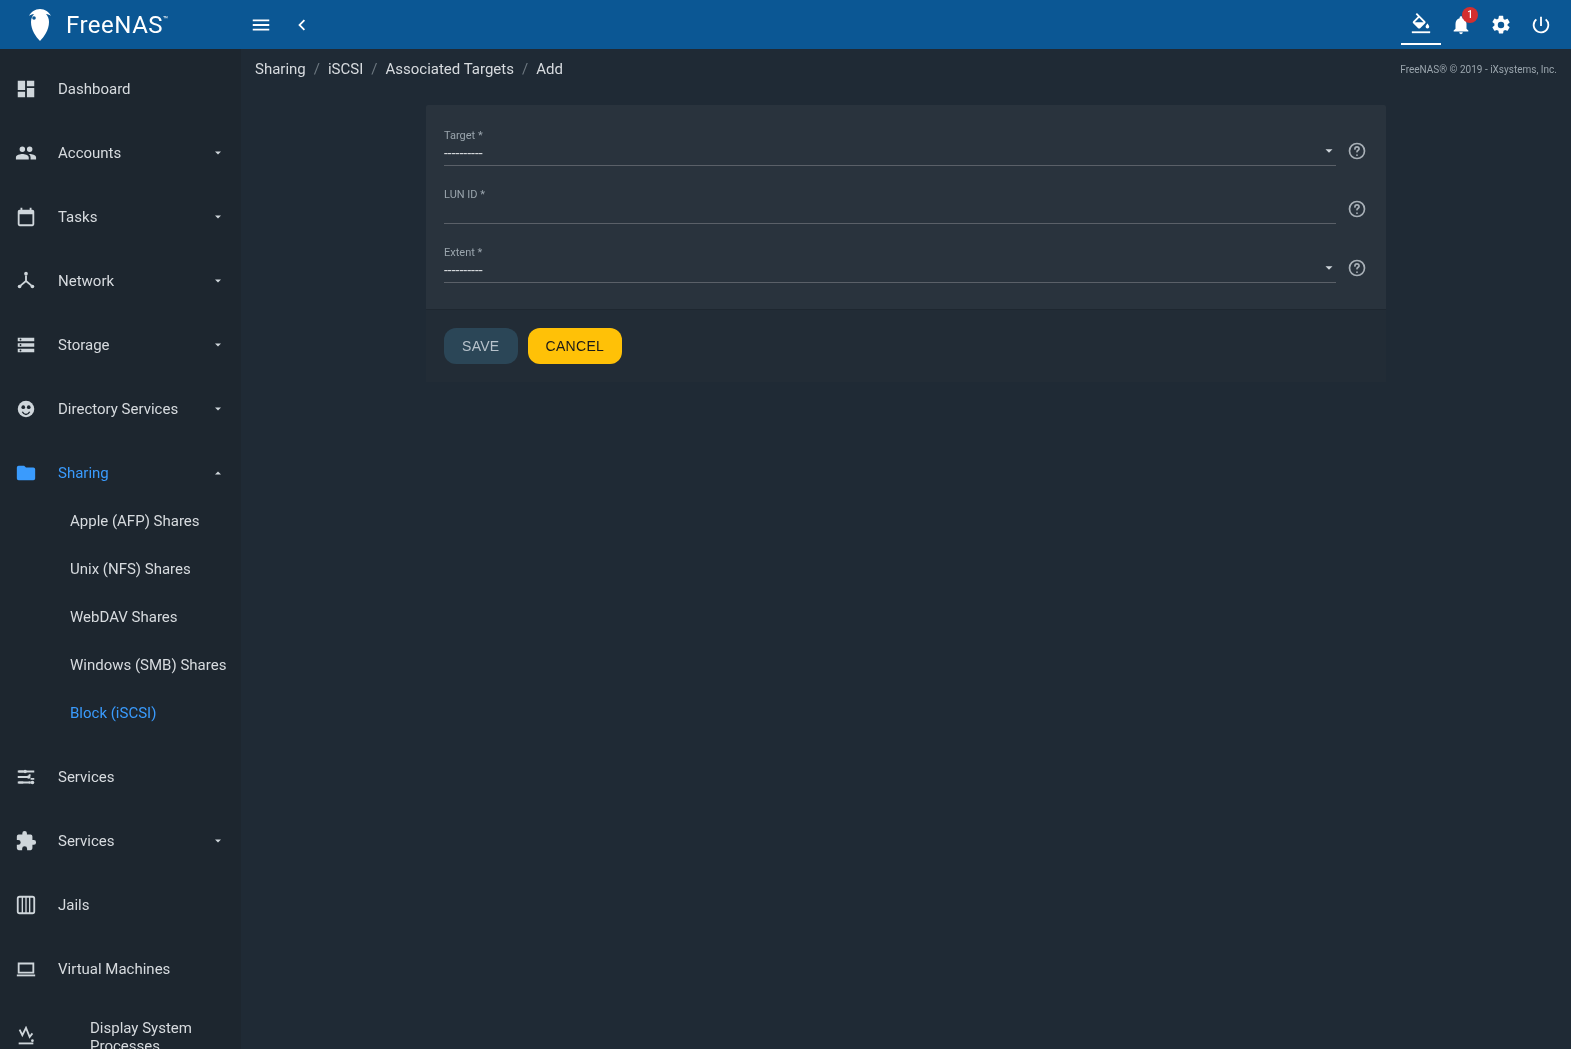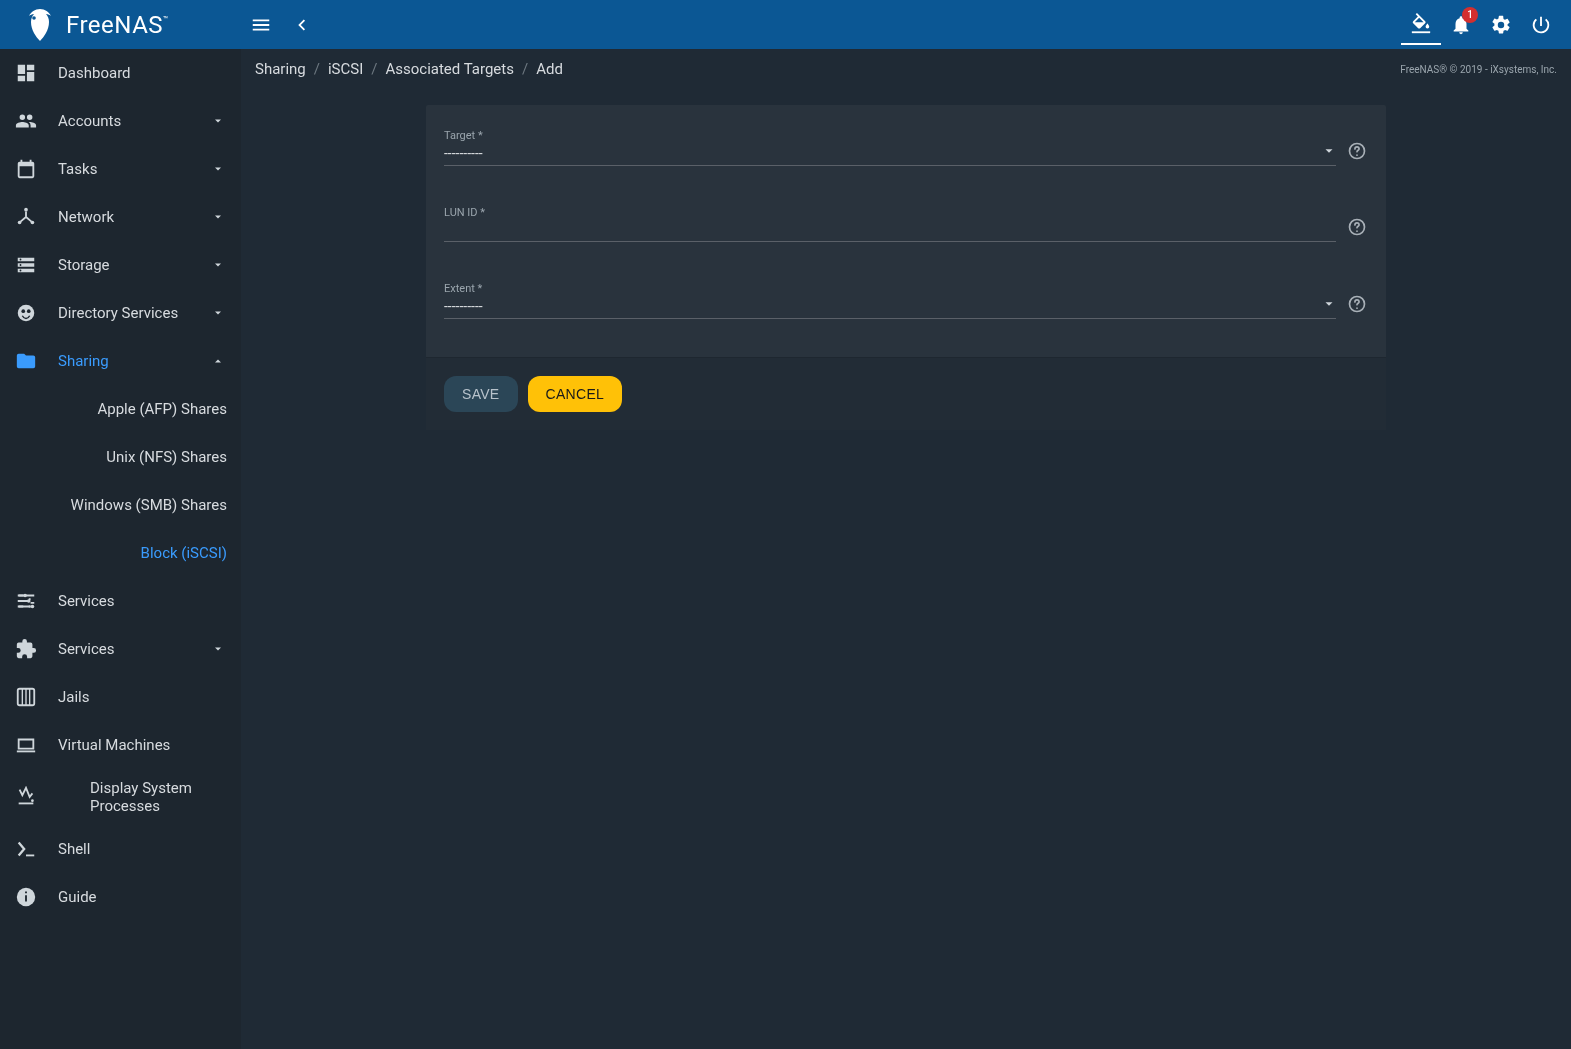--- a/index.html
+++ b/index.html
@@ -91,52 +91,53 @@
   .copyright{color:var(--text-muted);font-size:10px;}
   
   .nav-item{
     display:flex;align-items:center;
     height:48px;
     padding:0 14px;
     color:var(--text);
     cursor:pointer;
     font-size:15px;
     position:relative;
+    margin-top:16px;
   }
   .nav-icon{
     width:24px;height:24px;
     margin-right:20px;
     display:flex;align-items:center;justify-content:center;
     color:#cfd6db;
     flex-shrink:0;
   }
   .nav-icon svg{width:22px;height:22px;fill:currentColor;}
   .nav-label{flex:1;white-space:normal;line-height:1.2;}
   .nav-caret{width:18px;height:18px;display:flex;align-items:center;justify-content:center;}
   .nav-caret svg{width:12px;height:12px;fill:#cfd6db;}
   .nav-item.active{color:var(--link-active);}
   .nav-item.active .nav-icon{color:var(--link-active);}
   .sub-item{
     display:flex;align-items:center;
     height:48px;padding-left:70px;padding-right:14px;
-    color:var(--text);cursor:pointer;font-size:15px;justify-content:flex-end;
+    color:var(--text);cursor:pointer;font-size:15px;
   }
   .sub-item.active{color:var(--link-active);}
   .nav-item.multi{height:auto;padding-top:10px;padding-bottom:10px;gap:32px;}
   
   .card-wrap{display:flex;justify-content:center;padding:16px 20px;}
   .card{
     background:var(--card);
     width:960px;max-width:100%;
     border-radius:2px;
   }
   .form-body{padding:12px 18px 26px;}
   .field{
     display:flex;align-items:flex-end;
-    margin-bottom:28px;
+    margin-bottom:10px;
   }
   .field-inner{
     flex:1;
     position:relative;
     border-bottom:1px solid #5a6068;
     padding-top:12px;
   }
   .field-label{
     font-size:11px;
     color:var(--text-muted);
@@ -426,20 +427,23 @@
         </span>
     </div>
 
     <div class="sub-item">
       <span>Apple (AFP) Shares</span>
     </div>
     <div class="sub-item">
       <span>Unix (NFS) Shares</span>
     </div>
     <div class="sub-item">
+      <span>WebDAV Shares</span>
+    </div>
+    <div class="sub-item">
       <span>Windows (SMB) Shares</span>
     </div>
     <div class="sub-item active">
       <span>Block (iSCSI)</span>
     </div>
 
     <div class="nav-item">
       <span class="nav-icon">
           <svg viewBox="0 0 24 24">
             <use href="#i-tune"></use>
@@ -553,21 +557,21 @@
               <input class="field-input" type="text" value="" style="">
             </div>
             <span class="help-icon">
                 <svg viewBox="0 0 24 24">
                   <circle cx="12" cy="12" r="9"></circle>
                   <path d="M9.5 9.5a2.5 2.5 0 015 0c0 1.5-2.5 1.8-2.5 3.5M12 16.8v.2" stroke-linecap="round"></path>
                 </svg>
               </span>
           </div>
 
-          <div class="field" style="margin-bottom:12px">
+          <div class="field" style="margin-bottom:0">
             <div class="field-inner">
               <span class="field-label">Extent *</span>
               <div class="field-value">
                 <span>----------</span>
                 <span class="dropdown-caret"><svg viewBox="0 0 16 16">
                       <use href="#i-caret-down"></use>
                     </svg></span>
               </div>
             </div>
             <span class="help-icon">

